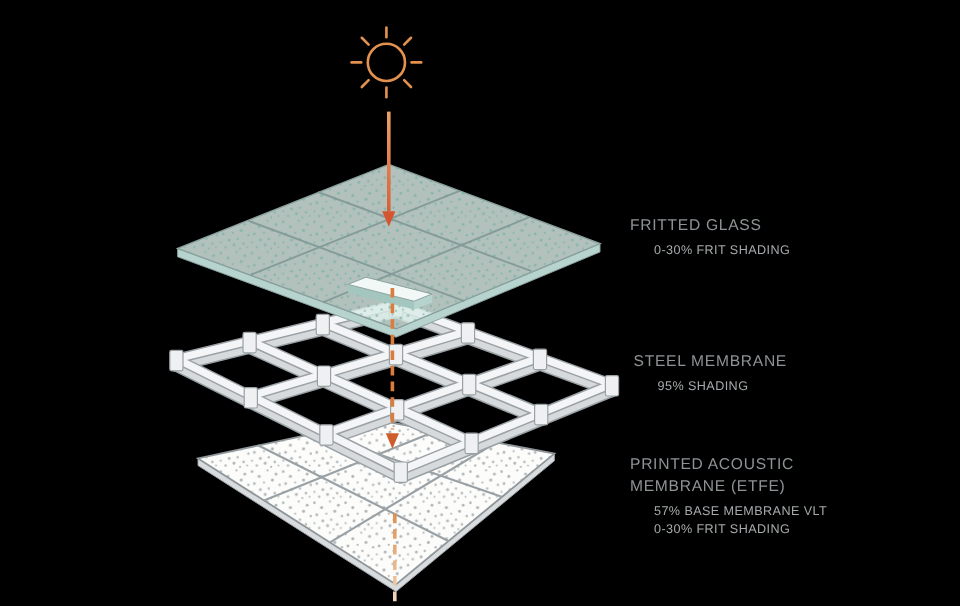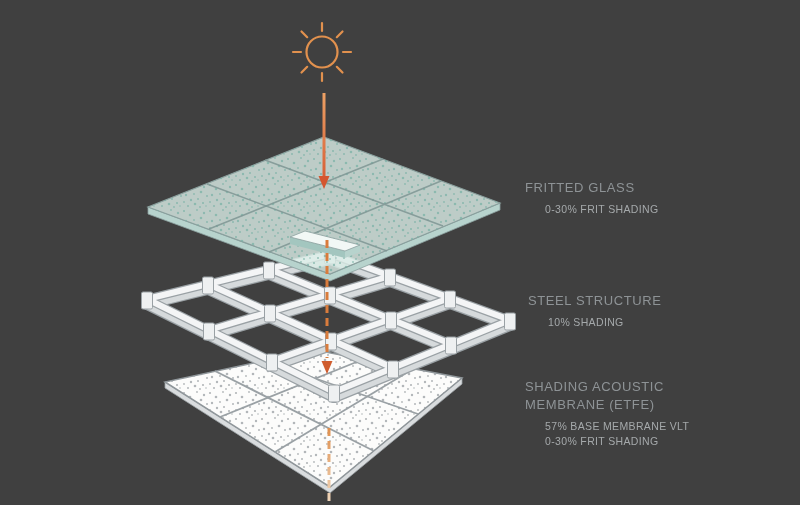--- a/index.html
+++ b/index.html
@@ -1,17 +1,17 @@
 <!DOCTYPE html>
 <html><head>
 <meta charset="utf-8">
 <style>
   html,body{margin:0;padding:0;background:#fff;}
   #stage{
-    position:relative;width:800px;height:505px;background:#404040;
+    position:relative;width:800px;height:505px;background:#000000;
     overflow:hidden;font-family:"Liberation Sans",sans-serif;
   }
   #diagram-svg{position:absolute;left:0;top:0;}
   .layer-label{position:absolute;}
   .layer-label .heading{
     font-size:13px;letter-spacing:.6px;color:#8e9396;line-height:18px;font-weight:400;
   }
   .layer-label .details{margin:5px 0 0 20px;}
   .layer-label .details div{
     font-size:10.5px;letter-spacing:.35px;color:#a5a9ab;line-height:15px;
@@ -168,27 +168,27 @@
   </svg>
 
   <div class="layer-label" id="label-fritted-glass">
     <div class="heading">FRITTED GLASS</div>
     <div class="details">
       <div>0-30% FRIT SHADING</div>
     </div>
   </div>
 
   <div class="layer-label" id="label-steel-structure">
-    <div class="heading">STEEL STRUCTURE</div>
+    <div class="heading">STEEL MEMBRANE</div>
     <div class="details">
-      <div>10% SHADING</div>
+      <div>95% SHADING</div>
     </div>
   </div>
 
   <div class="layer-label" id="label-membrane">
-    <div class="heading">SHADING ACOUSTIC MEMBRANE (ETFE)</div>
+    <div class="heading">PRINTED ACOUSTIC MEMBRANE (ETFE)</div>
     <div class="details">
       <div>57% BASE MEMBRANE VLT</div>
       <div>0-30% FRIT SHADING</div>
     </div>
   </div>
 
 </div>
 
 </body></html>

